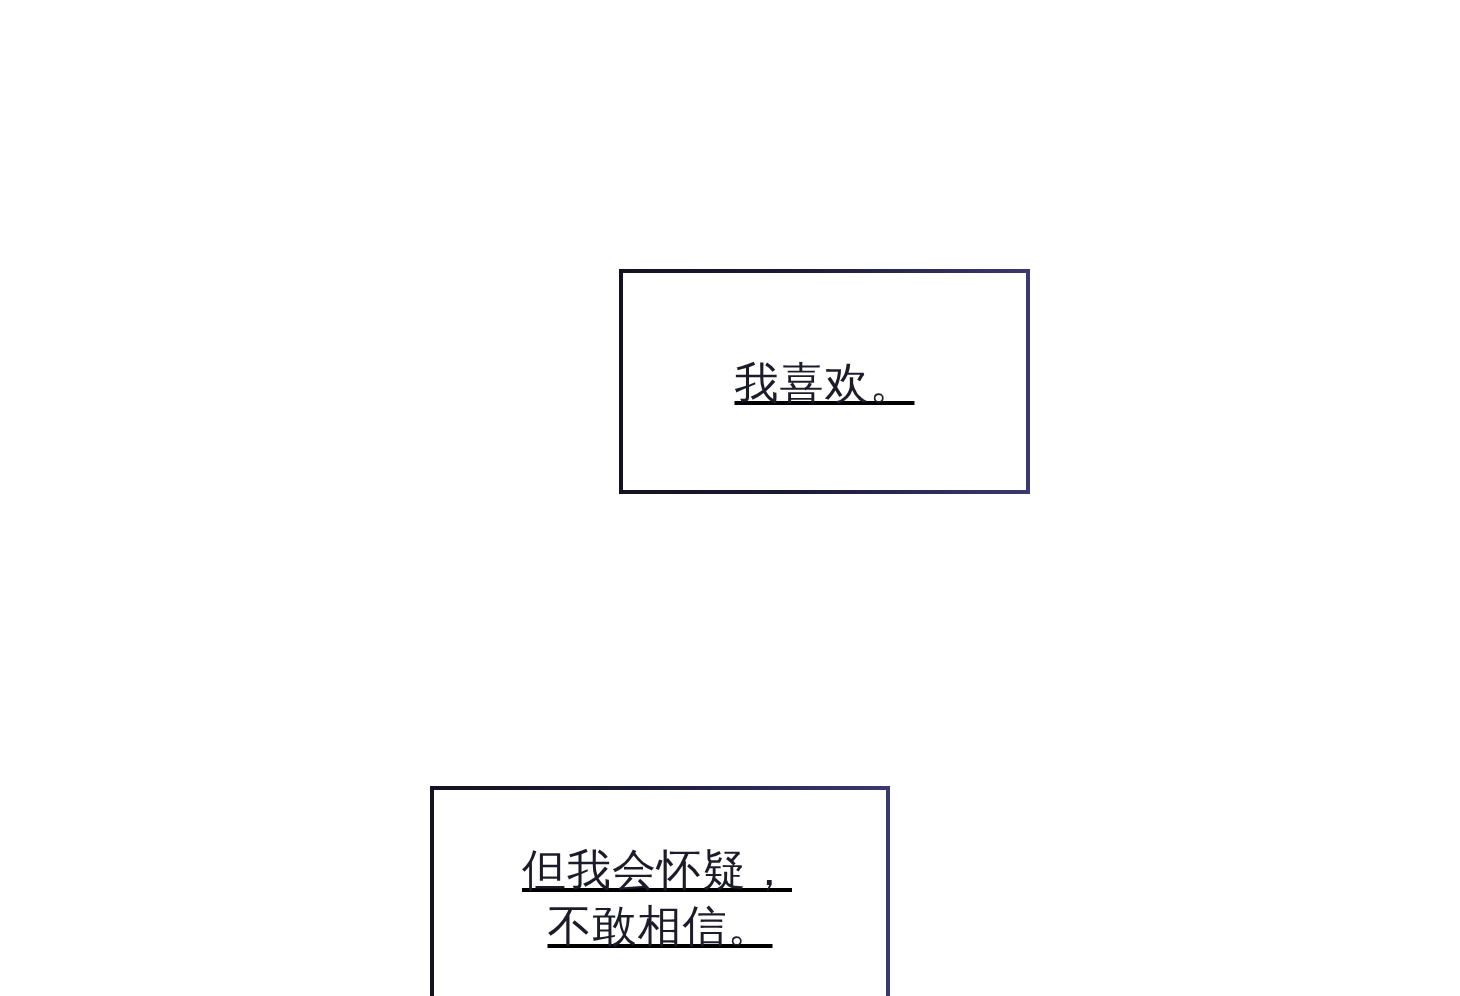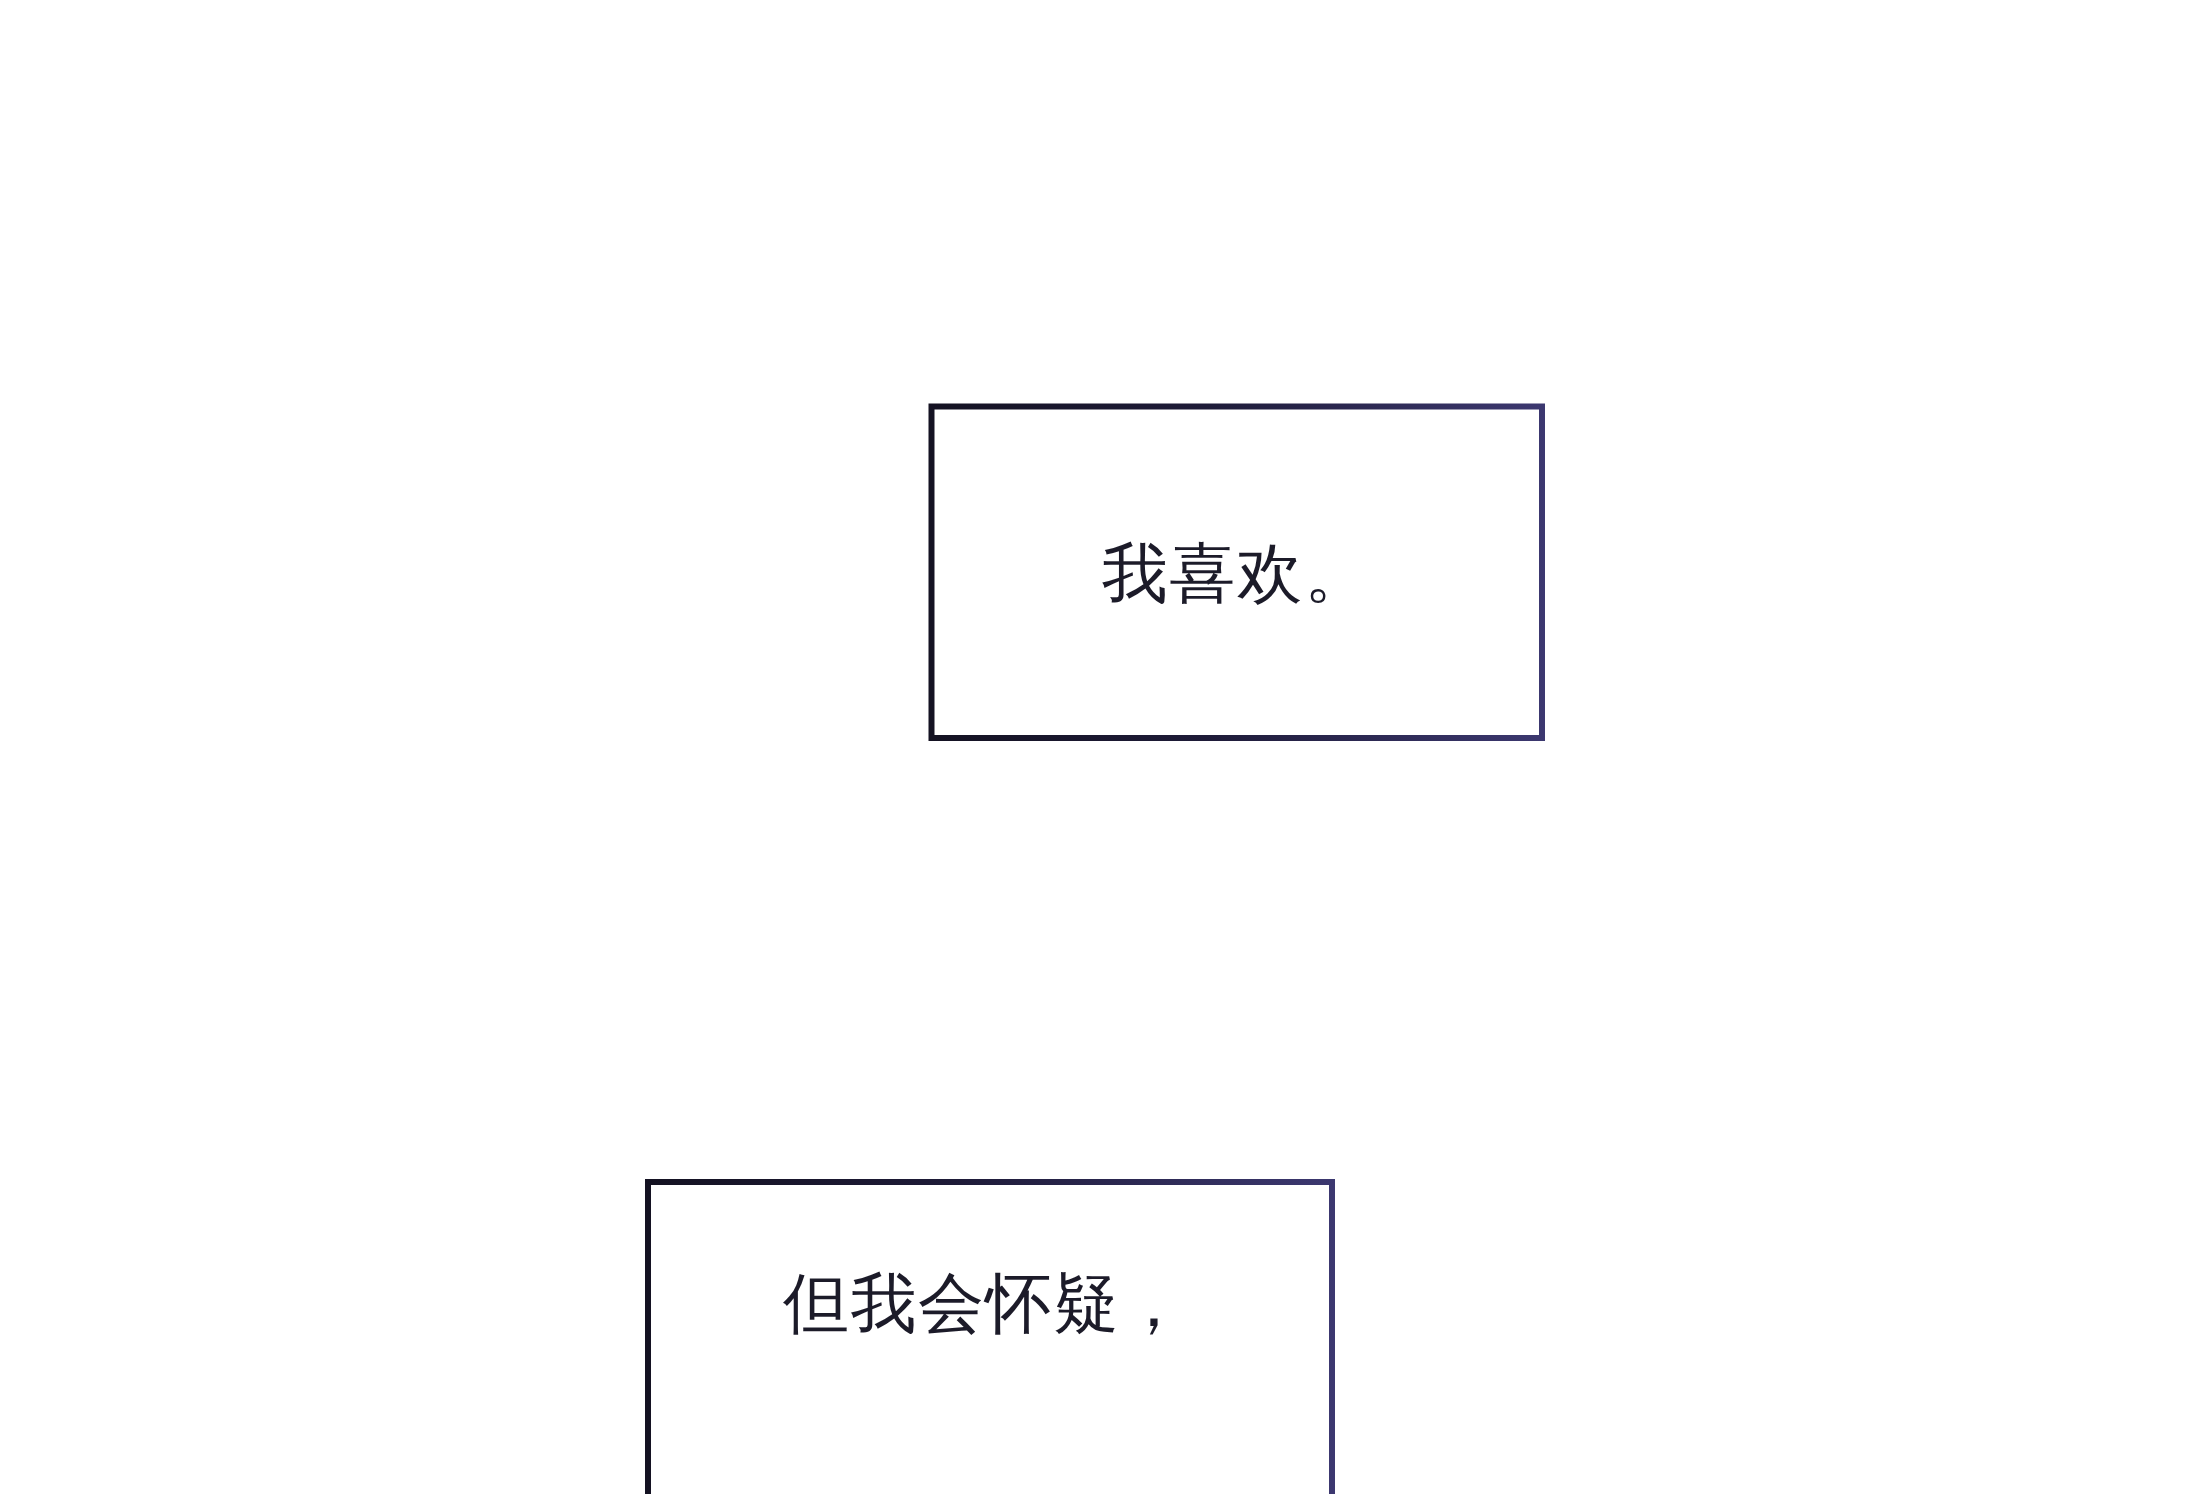--- a/index.html
+++ b/index.html
@@ -12,20 +12,21 @@
       height: 996px;
       position: relative;
       overflow: hidden;
       font-family: "DejaVu Sans", "Liberation Sans", sans-serif;
     }
     .caption-box {
       position: absolute;
       box-sizing: border-box;
       padding: 4px;
       background: linear-gradient(90deg, #141222 0%, #1e1b38 45%, #3c3870 100%);
+      text-decoration: underline;
     }
     .caption-inner {
       width: 100%;
       height: 100%;
       background: #ffffff;
       box-sizing: border-box;
       display: flex;
       flex-direction: column;
       align-items: center;
       justify-content: center;
@@ -66,14 +67,15 @@
 
 <div class="caption-box" id="box-1">
   <div class="caption-inner">
     <div class="caption-line">我喜欢。</div>
   </div>
 </div>
 
 <div class="caption-box" id="box-2">
   <div class="caption-inner">
     <div class="caption-line line-1">但我会怀疑，</div>
+    <div class="caption-line">不敢相信。</div>
   </div>
 </div>
 
 </body></html>

